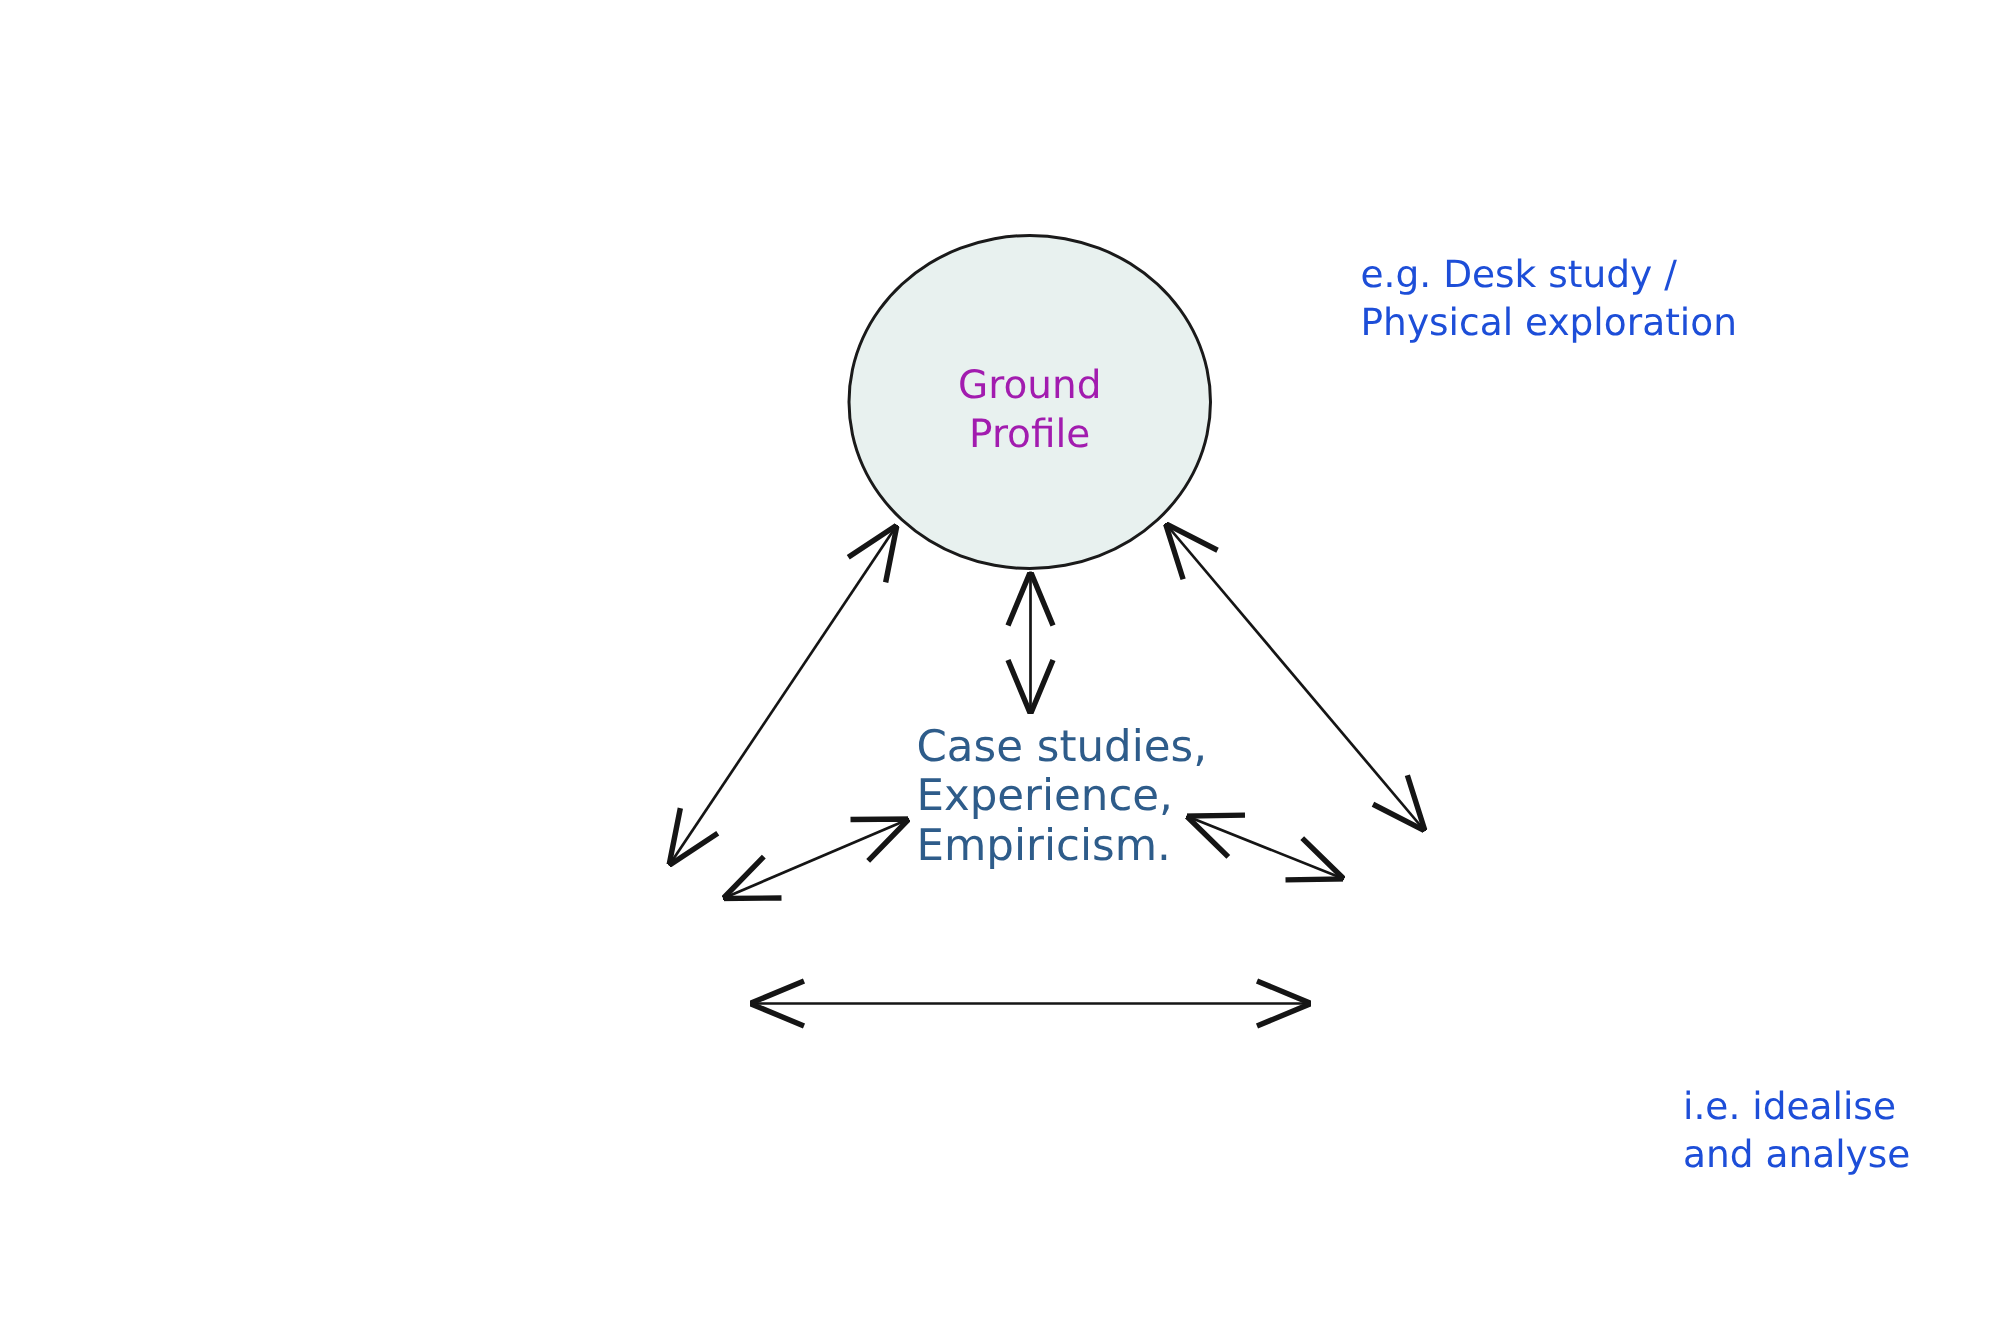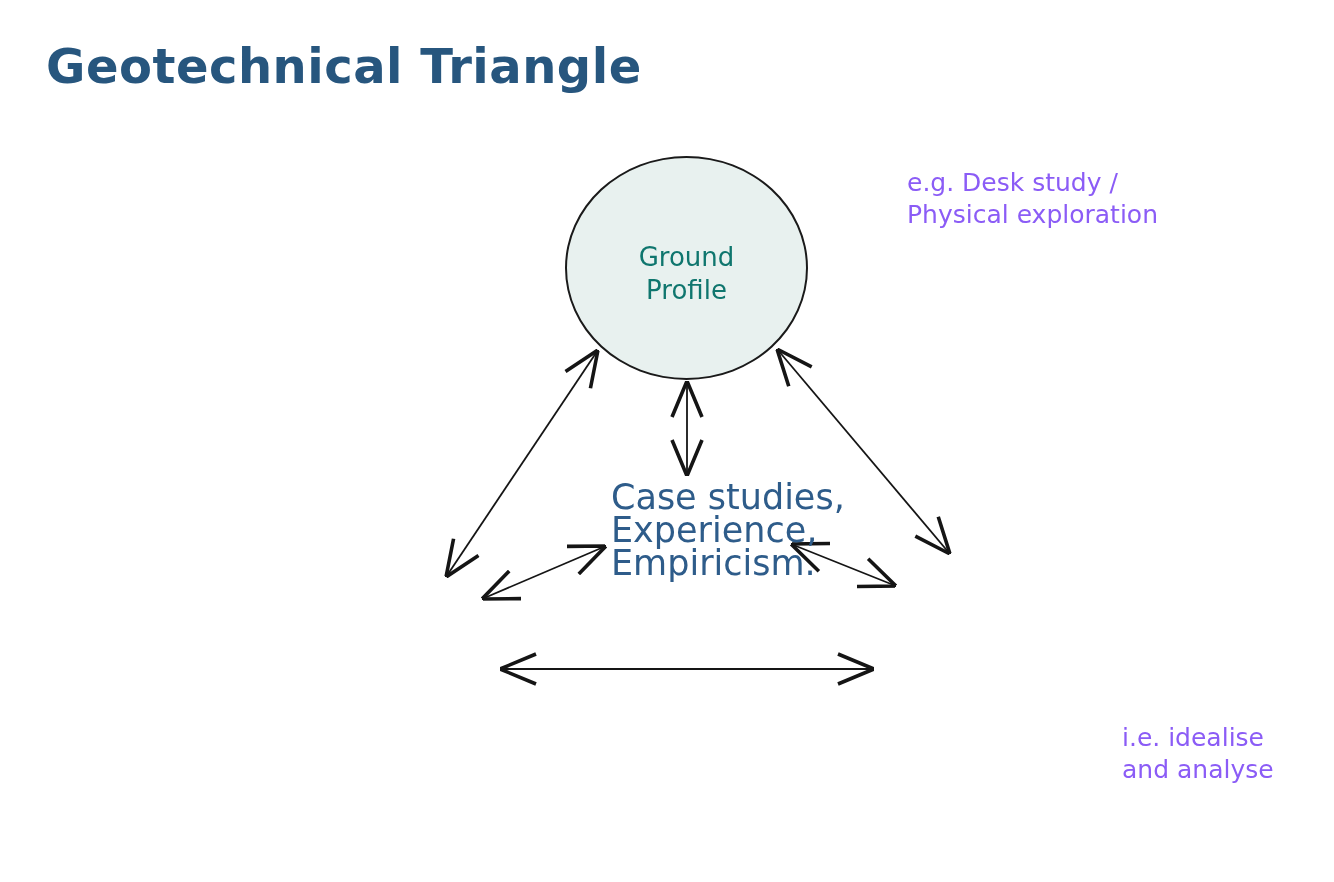--- a/index.html
+++ b/index.html
@@ -25,44 +25,44 @@
   .circle {
     position: absolute;
     border: 2px solid #1a1a1a;
     border-radius: 50%;
     box-sizing: border-box;
     display: flex;
     align-items: center;
     justify-content: center;
   }
   .circle .label {
-    color: #0f766e;
+    color: #a21caf;
     font-size: 26px;
     line-height: 33px;
     white-space: pre-line;
   }
   .circle-ground   { left: 565px; top: 156px; width: 243px; height: 224px; }
   .circle-measured { left: 253px; top: 555px; width: 245px; height: 225px; }
   .circle-model    { left: 862px; top: 557px; width: 248px; height: 223px; }
   .circle-ground .label   { text-align: center; transform: translateY(6px); }
   .circle-measured .label { text-align: left; }
   .circle-model .label    { text-align: center; font-size: 22px; line-height: 26px; transform: translateY(-13px); }
   .center-note {
     position: absolute;
     left: 611px;
     top: 481px;
     color: #2e5c8a;
-    font-size: 35px;
+    font-size: 29px;
     line-height: 33px;
     text-align: left;
     white-space: pre-line;
   }
   .annotation {
     position: absolute;
-    color: #8b5cf6;
+    color: #1d4ed8;
     font-size: 25px;
     line-height: 32px;
     text-align: left;
     white-space: pre-line;
   }
   .annotation-ground   { left: 907px;  top: 167px; }
   .annotation-measured { left: 27px;   top: 712px; }
   .annotation-model    { left: 1122px; top: 722px; }
   .arrow-layer {
     position: absolute;
@@ -74,21 +74,20 @@
     stroke: #151515;
     stroke-width: 1.8;
     fill: none;
   }
 </style>
 </head>
 <body>
 
 <div class="stage">
 
-  <h1 class="title">Geotechnical Triangle</h1>
 
   <svg class="arrow-layer" viewBox="0 0 1334 882">
     <defs>
       <marker id="vhead" markerUnits="userSpaceOnUse" markerWidth="42" markerHeight="34" viewBox="-21 -8.5 21 17" refX="0" refY="0" orient="auto-start-reverse">
         <path d="M -18 -7.5 L 0 0 L -18 7.5" fill="none" stroke="#151515" stroke-width="1.8"></path>
       </marker>
     </defs>
     <line class="arrow" x1="598" y1="350" x2="446" y2="577" marker-start="url(#vhead)" marker-end="url(#vhead)"></line>
     <line class="arrow" x1="777" y1="349" x2="950" y2="554" marker-start="url(#vhead)" marker-end="url(#vhead)"></line>
     <line class="arrow" x1="687" y1="381" x2="687" y2="476" marker-start="url(#vhead)" marker-end="url(#vhead)"></line>

